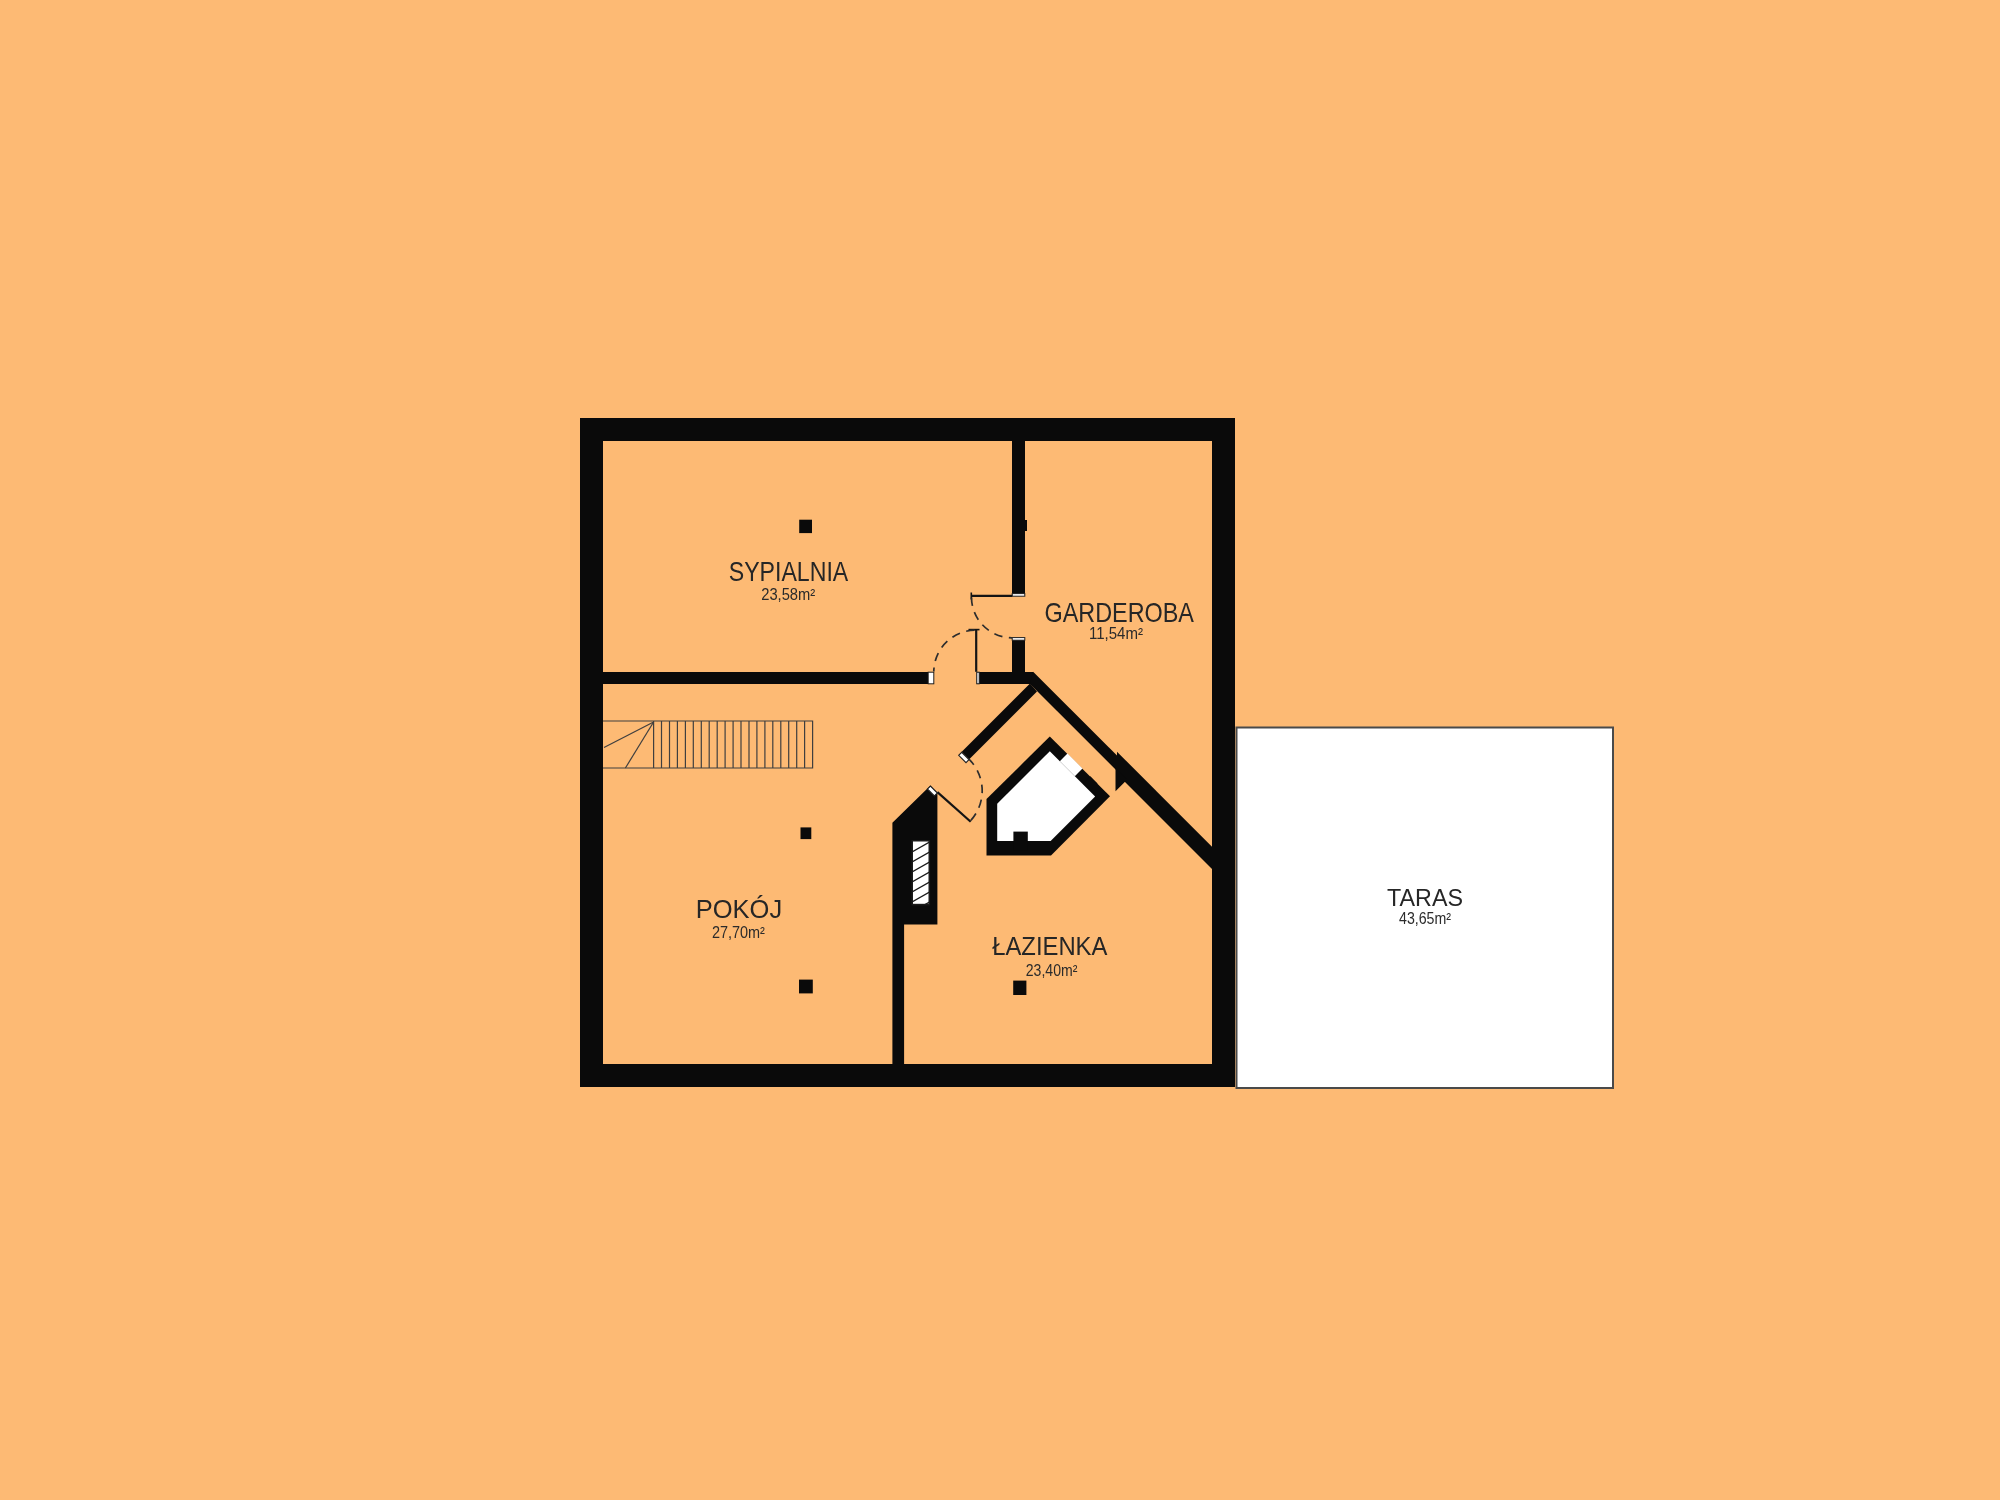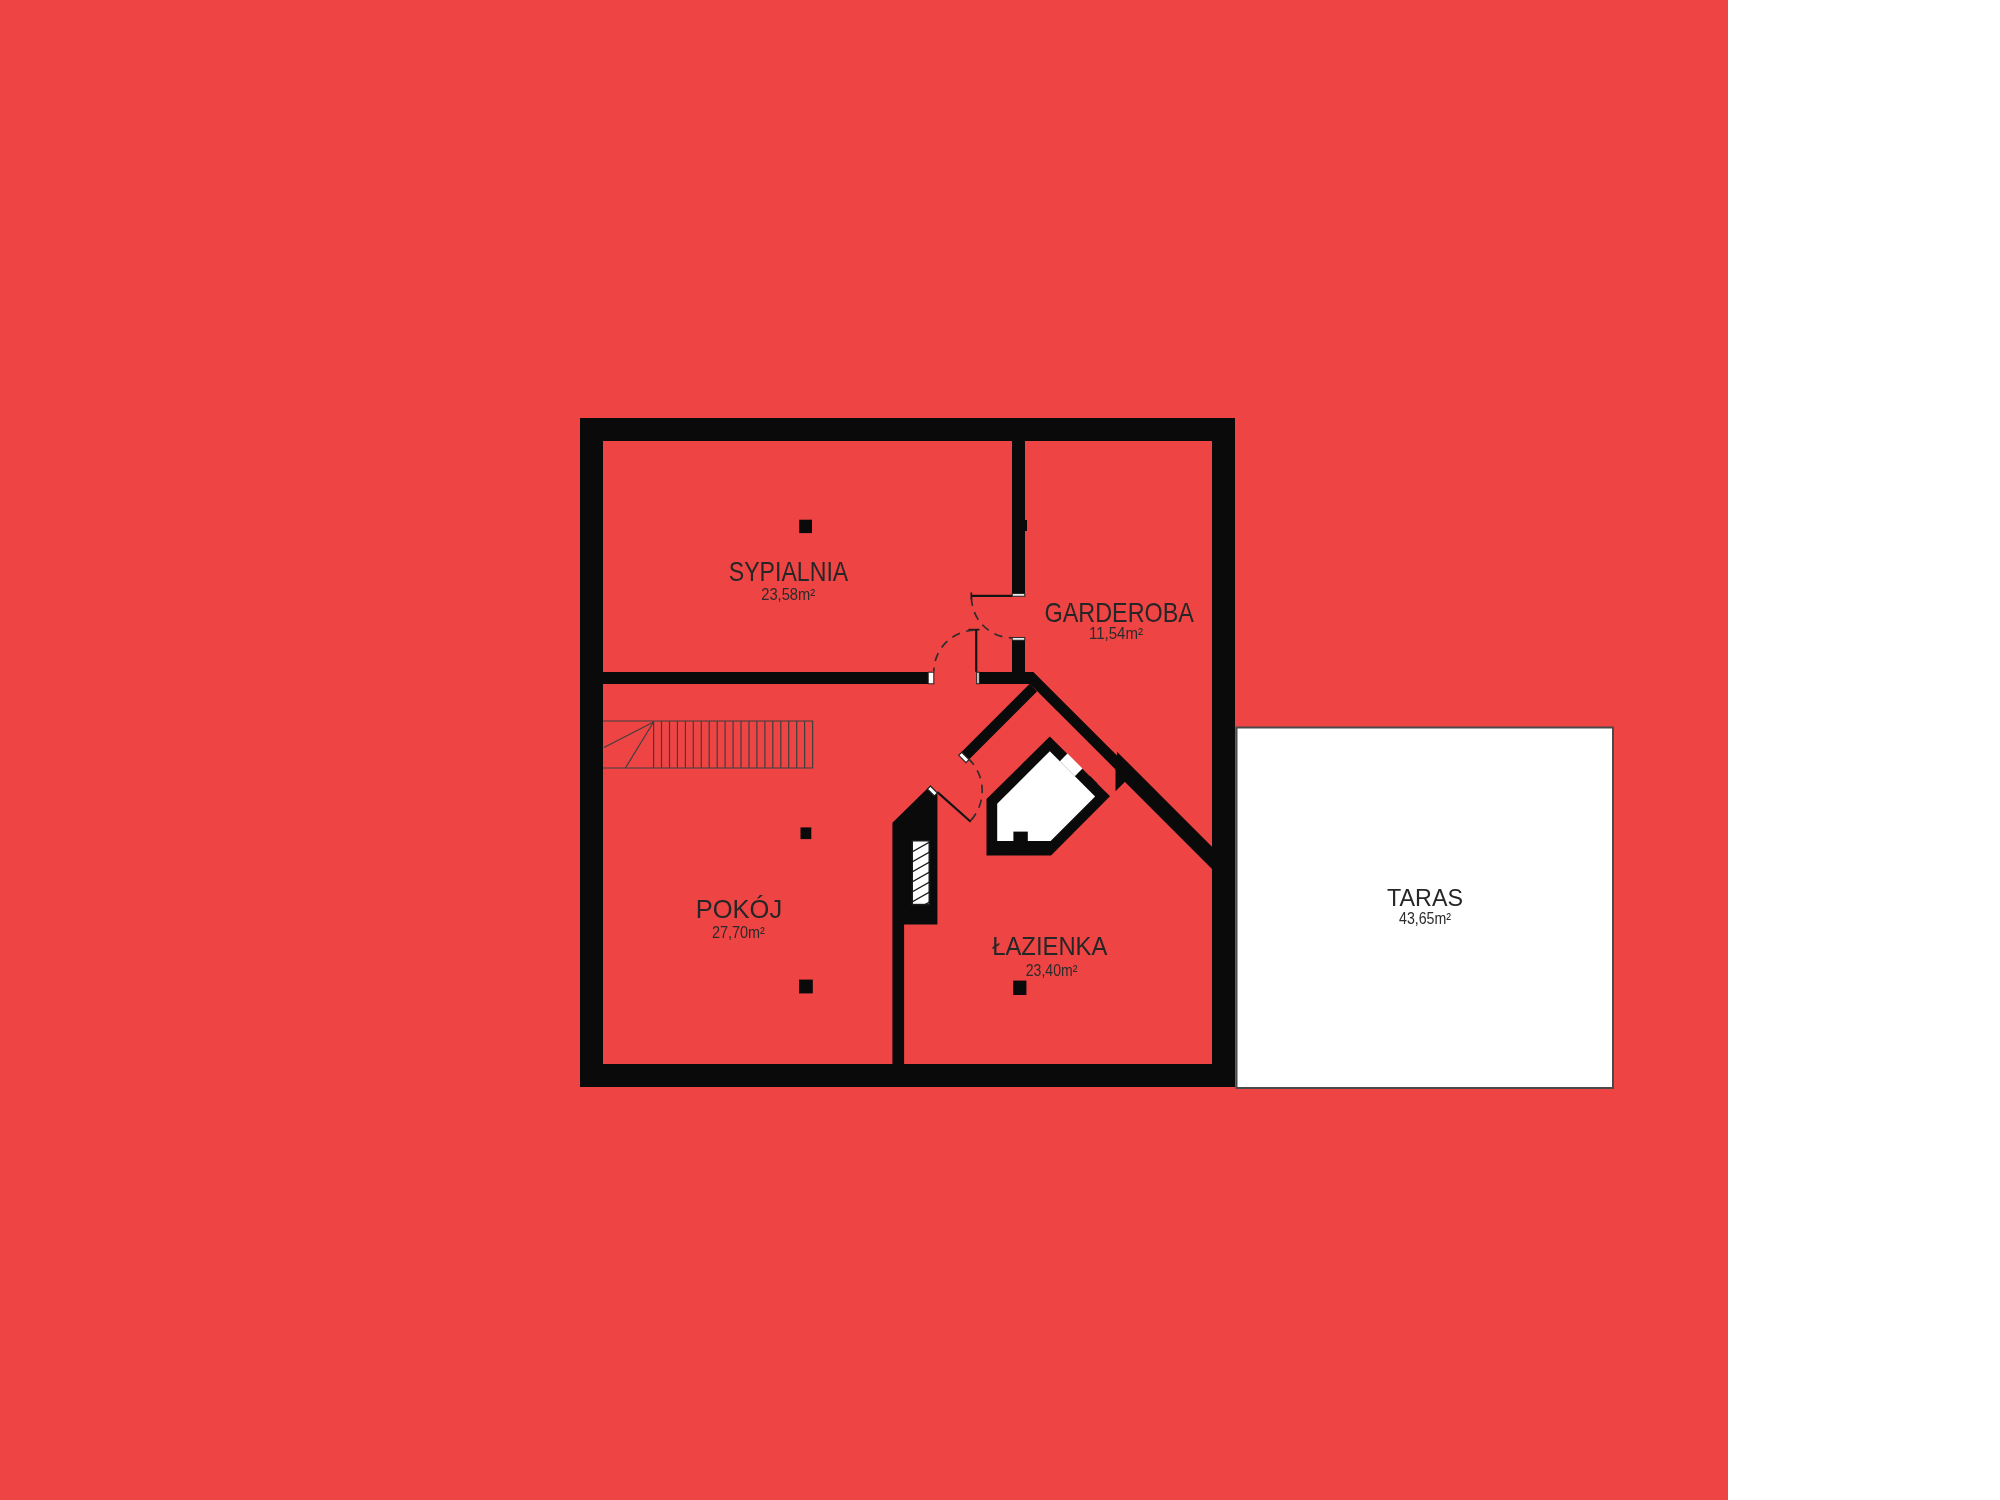--- a/index.html
+++ b/index.html
@@ -1,16 +1,16 @@
 <!DOCTYPE html>
 <html><head>
 <meta charset="utf-8">
 <style>
   html,body{margin:0;padding:0;background:#ffffff;}
-  .page{position:relative;width:1728px;height:1500px;background:#ef4444;overflow:hidden;
+  .page{position:relative;width:2000px;height:1500px;background:#fdba74;overflow:hidden;
         font-family:"Liberation Sans", sans-serif;}
   svg{position:absolute;left:0;top:0;}
   .lbl{fill:#262626;font-size:27.5px;}
   .area{fill:#2b2b2b;font-size:16.5px;}
 </style>
 </head>
 <body>
 <div class="page">
 <svg width="2000" height="1500" viewBox="0 0 2000 1500">
 

